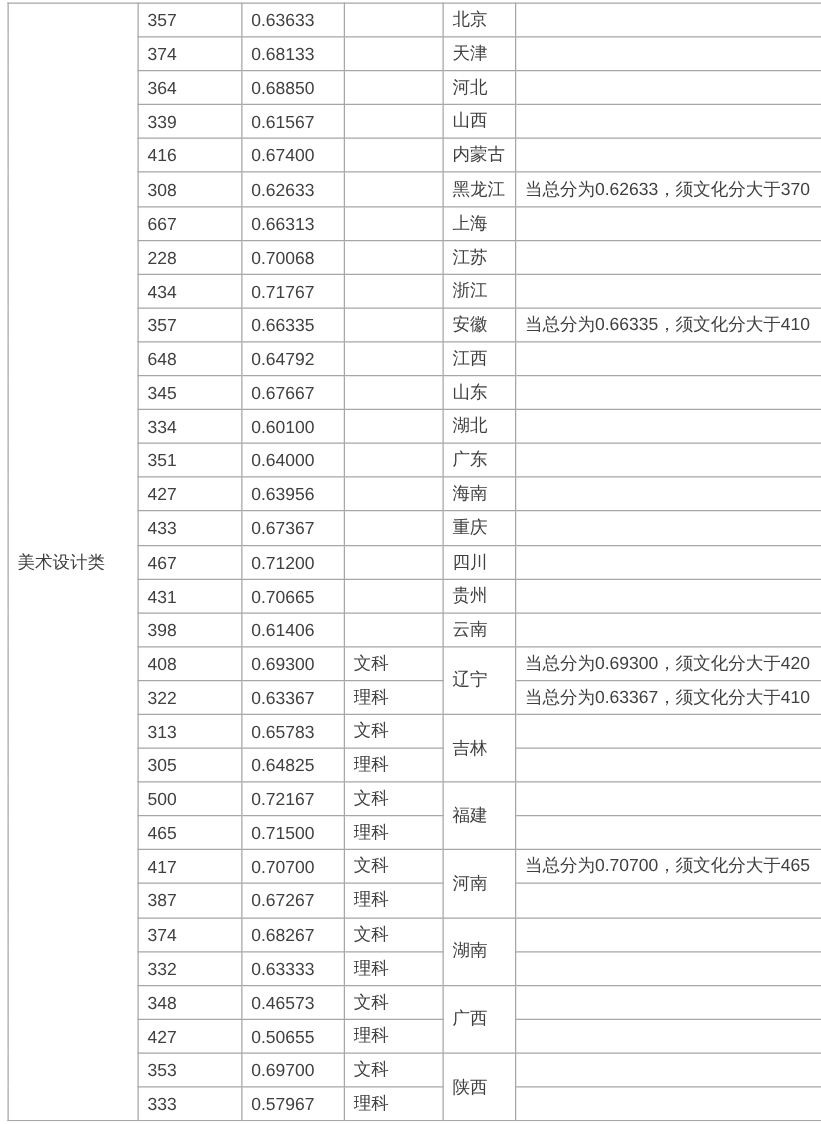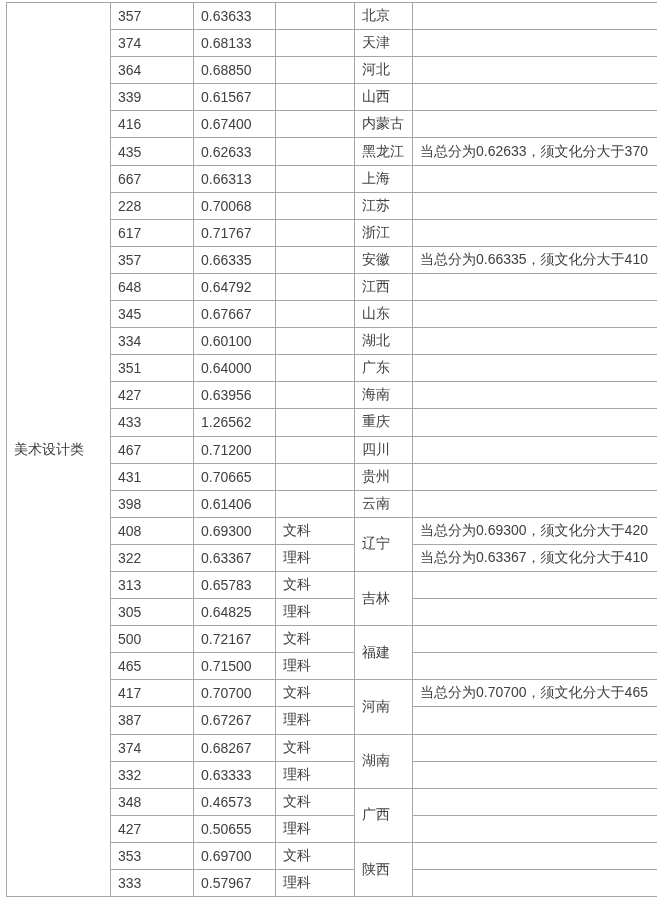--- a/index.html
+++ b/index.html
@@ -75,42 +75,42 @@
           <td class="note-cell"></td>
         </tr>
         <tr>
           <td class="score-cell">416</td>
           <td class="ratio-cell">0.67400</td>
           <td class="track-cell"></td>
           <td class="province-cell" rowspan="1">内蒙古</td>
           <td class="note-cell"></td>
         </tr>
         <tr>
-          <td class="score-cell">435</td>
+          <td class="score-cell">308</td>
           <td class="ratio-cell">0.62633</td>
           <td class="track-cell"></td>
           <td class="province-cell" rowspan="1">黑龙江</td>
           <td class="note-cell">当总分为0.62633，须文化分大于370</td>
         </tr>
         <tr>
           <td class="score-cell">667</td>
           <td class="ratio-cell">0.66313</td>
           <td class="track-cell"></td>
           <td class="province-cell" rowspan="1">上海</td>
           <td class="note-cell"></td>
         </tr>
         <tr>
           <td class="score-cell">228</td>
           <td class="ratio-cell">0.70068</td>
           <td class="track-cell"></td>
           <td class="province-cell" rowspan="1">江苏</td>
           <td class="note-cell"></td>
         </tr>
         <tr>
-          <td class="score-cell">617</td>
+          <td class="score-cell">434</td>
           <td class="ratio-cell">0.71767</td>
           <td class="track-cell"></td>
           <td class="province-cell" rowspan="1">浙江</td>
           <td class="note-cell"></td>
         </tr>
         <tr>
           <td class="score-cell">357</td>
           <td class="ratio-cell">0.66335</td>
           <td class="track-cell"></td>
           <td class="province-cell" rowspan="1">安徽</td>
@@ -146,21 +146,21 @@
         </tr>
         <tr>
           <td class="score-cell">427</td>
           <td class="ratio-cell">0.63956</td>
           <td class="track-cell"></td>
           <td class="province-cell" rowspan="1">海南</td>
           <td class="note-cell"></td>
         </tr>
         <tr>
           <td class="score-cell">433</td>
-          <td class="ratio-cell">1.26562</td>
+          <td class="ratio-cell">0.67367</td>
           <td class="track-cell"></td>
           <td class="province-cell" rowspan="1">重庆</td>
           <td class="note-cell"></td>
         </tr>
         <tr>
           <td class="score-cell">467</td>
           <td class="ratio-cell">0.71200</td>
           <td class="track-cell"></td>
           <td class="province-cell" rowspan="1">四川</td>
           <td class="note-cell"></td>

